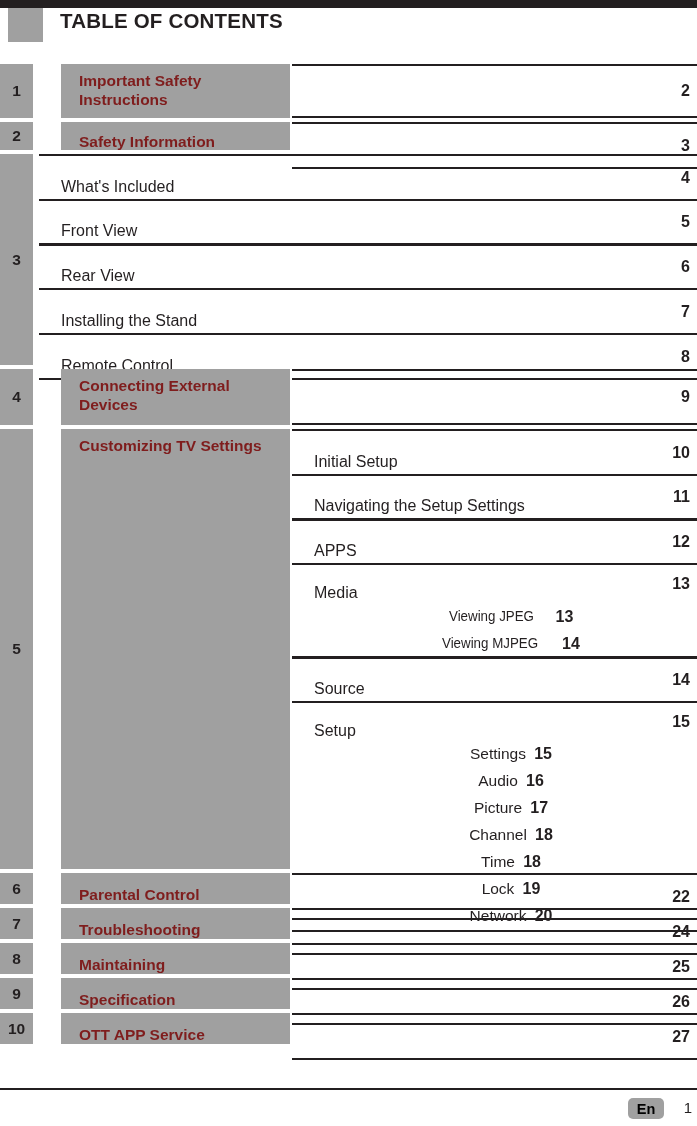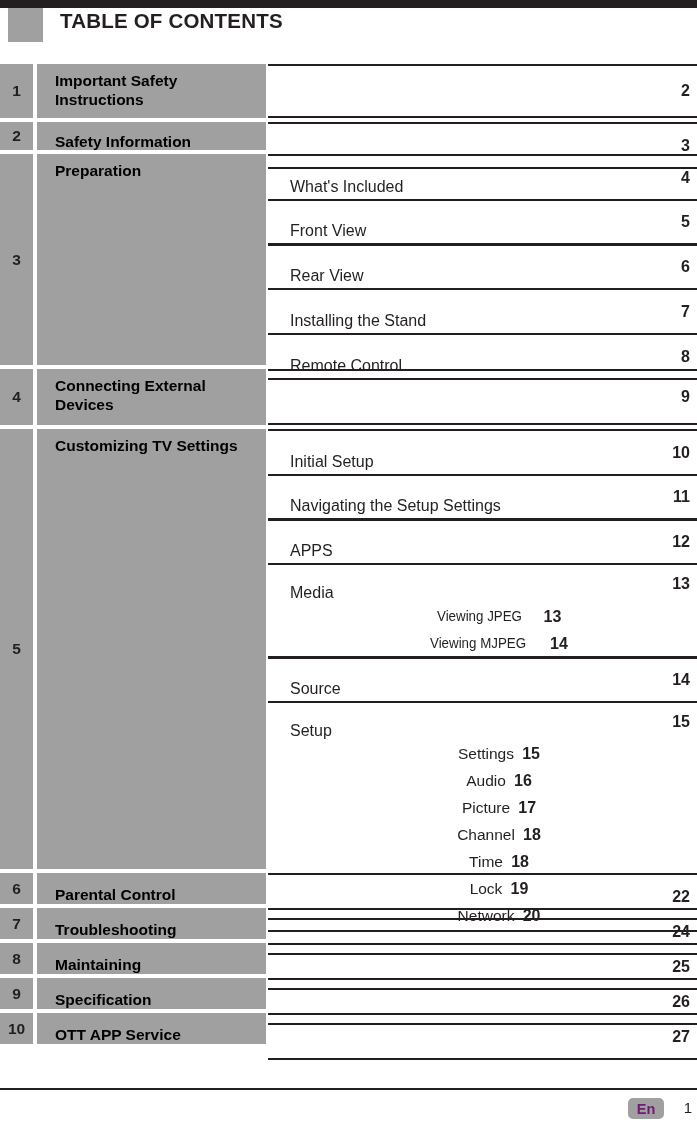--- a/index.html
+++ b/index.html
@@ -73,21 +73,22 @@
     width: 229px;
     flex: 0 0 229px;
     background: #a0a0a0;
     display: flex;
     align-items: flex-start;
     padding: 7px 0 0 18px;
     box-sizing: border-box;
     font-size: 15.5px;
     font-weight: bold;
     line-height: 1.24;
-    color: #000000;
+    color: #7f1d1d;
+    margin-left: 24px;
   }
   .col-title.vcenter { align-items: center; padding-top: 12px; }
   .title-spacer { width: 2px; flex: 0 0 2px; background: #ffffff; }
 
   
   .col-entries {
     flex: 1 1 auto;
     display: flex;
     flex-direction: column;
     justify-content: flex-start;
@@ -150,21 +151,21 @@
     width: 697px;
     height: 2px;
     background: #231f20;
   }
   .lang-badge {
     position: absolute;
     left: 628px; top: 1098px;
     width: 36px; height: 21px;
     background: #a0a0a0;
     border-radius: 5px;
-    color: #701a75;
+    color: #000000;
     font-size: 14.5px;
     font-weight: bold;
     display: flex;
     align-items: center;
     justify-content: center;
   }
   .page-number {
     position: absolute;
     left: 672px; top: 1099px;
     width: 20px;
@@ -208,21 +209,20 @@
           <div class="entry">
             <span class="label"></span>
             <span class="page">3</span>
           </div>
         </div>
       </div>
     </div>
     <div class="section" style="height: 211px;">
       <div class="col-num">3</div>
       <div class="num-spacer"></div>
-      <div class="col-title">Preparation</div>
       <div class="title-spacer"></div>
       <div class="col-entries">
         <div class="entry-block">
           <div class="entry">
             <span class="label">What's Included</span>
             <span class="page">4</span>
           </div>
         </div>
         <div class="entry-block">
           <div class="entry">

